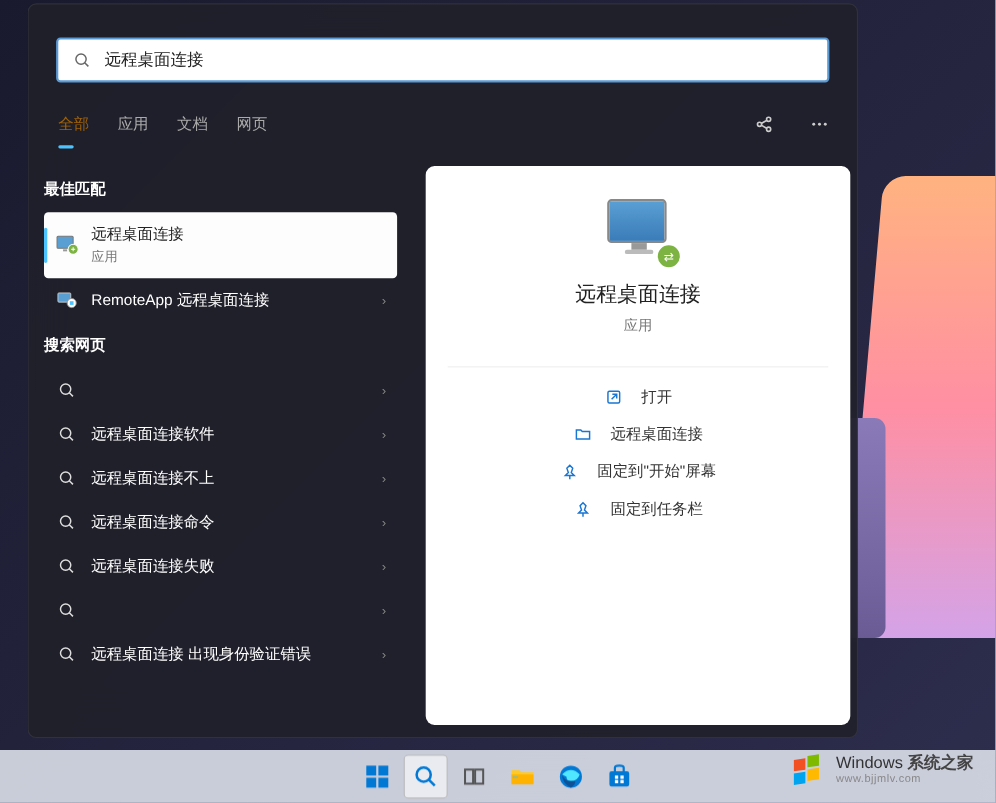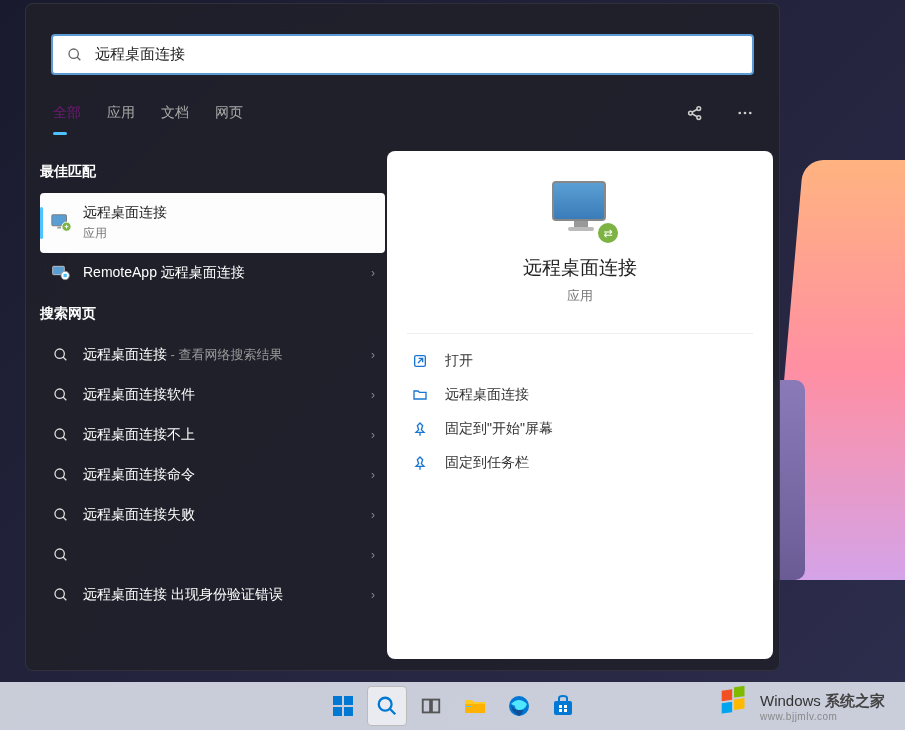--- a/index.html
+++ b/index.html
@@ -36,29 +36,29 @@
     .search-box svg { width: 16px; height: 16px; margin-right: 12px; }
     .search-box input {
       border: none; outline: none; flex: 1;
       font-size: 15px; color: #222; background: transparent;
     }
     .tabs {
       display: flex; align-items: center; padding: 0 14px;
       height: 40px; color: #ccc; font-size: 14px; position: relative;
     }
     .tab { padding: 0 13px; height: 40px; display: flex; align-items: center; cursor: pointer; color: #aaa; }
-    .tab.active { color: #701a75; position: relative; text-align: center; }
+    .tab.active { color: #a16207; position: relative; text-align: center; }
     .tab.active::after {
       content: ""; position: absolute; left: 13px; bottom: -2px;
       width: 14px; height: 3px; background: #4cc2ff; border-radius: 2px;
     }
     .tab-more svg { width: 10px; height: 10px; margin-left: 4px; }
     .tab-actions { position: absolute; right: 18px; display: flex; gap: 18px; }
     .tab-actions .iconbtn { width: 32px; height: 32px; display:flex; align-items:center; justify-content:center; border-radius:4px; cursor:pointer; }
-    .content { display: flex; padding: 18px 6px 0 14px; gap: 2px; }
+    .content { display: flex; padding: 18px 6px 0 14px; gap: 26px; }
     .left { flex: 1; min-width: 0; }
     .right {
       width: 386px; background: #fff; border-radius: 8px;
       min-height: 508px; padding: 18px 0;
     }
     .section-label { font-size: 14px; font-weight: 600; color: #fff; padding: 12px 0 12px 0; }
     .result-item {
       display: flex; align-items: center; padding: 9px 10px;
       border-radius: 6px; cursor: pointer; position: relative;
       font-size: 14px; color: #fff;
@@ -82,33 +82,33 @@
     }
     .monitor { position:absolute; left:8px; top:4px; width:54px; height:40px; background: linear-gradient(180deg,#5a9fd4,#3a7cb8); border:2px solid #888; border-radius:4px; }
     .monitor::after{content:"";position:absolute;left:20px;bottom:-8px;width:14px;height:6px;background:#999;}
     .monitor-base{position:absolute;left:14px;bottom:-12px;width:26px;height:4px;background:#bbb;border-radius:2px;}
     .rdp-badge{position:absolute;right:-4px;bottom:-4px;width:24px;height:24px;border-radius:50%;background:#7cb342;border:2px solid #fff;display:flex;align-items:center;justify-content:center;color:#fff;font-size:11px;}
     .preview-title { text-align: center; font-size: 19px; color: #222; margin-top: 10px; }
     .preview-sub { text-align: center; font-size: 13px; color: #777; margin-top: 6px; margin-bottom: 28px; }
     .divider { height: 1px; background: #eee; margin: 0 20px 10px; }
     .action-item {
       display: flex; align-items: center; padding: 8px 24px;
-      font-size: 14px; color: #333; cursor: pointer;
+      font-size: 14px; color: #333; cursor: pointer; justify-content: center;
     }
     .action-item .aicon { width: 18px; height: 18px; margin-right: 16px; color: #1976d2; display:flex; align-items:center; justify-content:center; }
     .taskbar {
       position: absolute; bottom: 0; left: 0; right: 0; height: 48px;
       background: rgba(230,235,245,0.85); backdrop-filter: blur(20px);
       display: flex; justify-content: center; align-items: center; gap: 4px;
     }
     .tb-item { width: 40px; height: 40px; border-radius: 4px; display:flex; align-items:center; justify-content:center; cursor:pointer; }
     .tb-item.active { background: rgba(255,255,255,0.6); border:1px solid #bbb; }
     .watermark {
       position: absolute; right: 8px; bottom: 4px;
-      display: flex; align-items: flex-end; gap: 6px;
+      display: flex; align-items: flex-start; gap: 6px;
       padding: 4px 12px;
       margin-top: 20px;
     }
     .watermark .wlogo { width: 38px; height: 38px; }
     .watermark .wtxt1 { font-size: 15px; color: #333; font-weight: 500; }
     .watermark .wtxt1 b { color: #444; }
     .watermark .wtxt2 { font-size: 10px; color: #888; letter-spacing: 0.5px; }
   </style>
 </head>
 <body>
@@ -185,21 +185,20 @@
 
       <div class="section-label">搜索网页</div>
 
       <div class="result-item web-item">
         <div class="ricon search-glyph">
             <svg width="16" height="16" viewBox="0 0 24 24" fill="none" stroke="#ddd" stroke-width="2">
               <circle cx="10" cy="10" r="7"></circle>
               <line x1="20" y1="20" x2="15" y2="15"></line>
             </svg>
           </div>
-        <span><span>远程桌面连接</span><span class="suffix"> - 查看网络搜索结果</span></span>
         <span class="chev">›</span>
       </div>
       <div class="result-item web-item">
         <div class="ricon search-glyph">
             <svg width="16" height="16" viewBox="0 0 24 24" fill="none" stroke="#ddd" stroke-width="2">
               <circle cx="10" cy="10" r="7"></circle>
               <line x1="20" y1="20" x2="15" y2="15"></line>
             </svg>
           </div>
         <span><span>远程桌面连接</span><span class="bold">软件</span></span>

